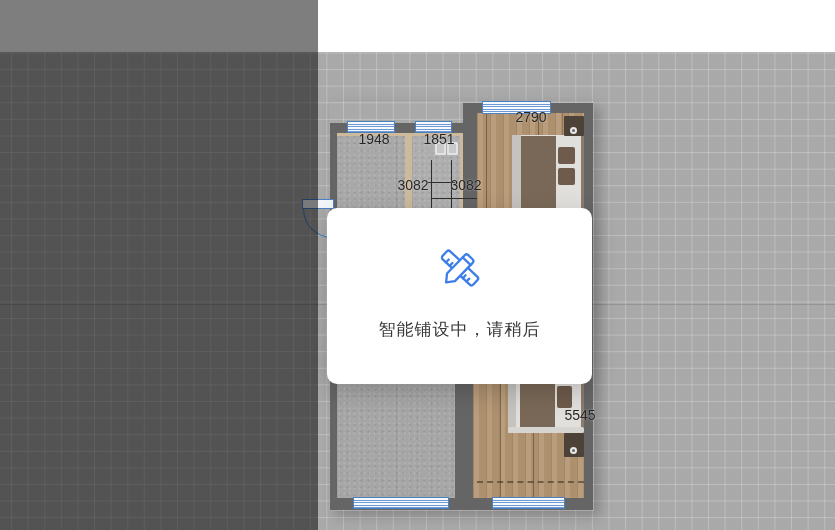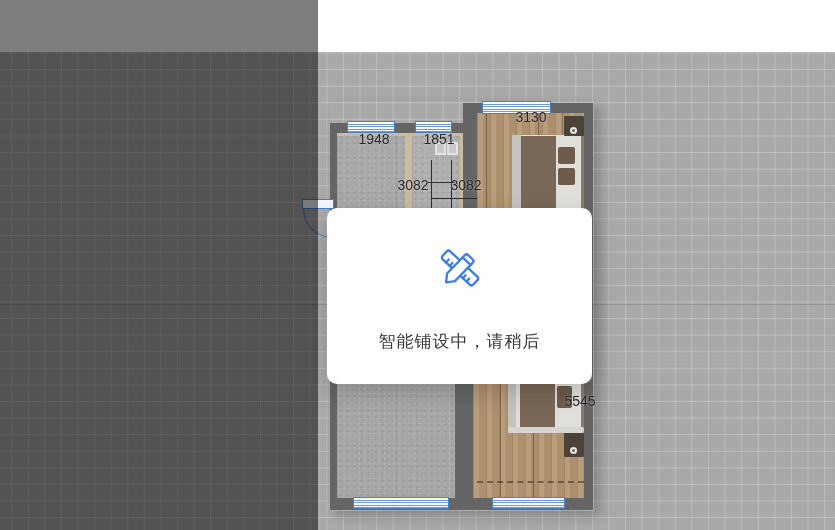--- a/index.html
+++ b/index.html
@@ -64,21 +64,21 @@
   .dashed-line{position:absolute;border-top:2px dashed rgba(55,45,30,.55);}
 
   
   #dim-overlay{left:0;top:0;width:318px;height:530px;background:rgba(0,0,0,.505);}
 
   
   #modal{left:327px;top:208px;width:265px;height:176px;background:#ffffff;
       border-radius:10px;box-shadow:0 8px 24px rgba(0,0,0,.18);
       display:flex;flex-direction:column;align-items:center;}
   #modal-icon{margin-top:36px;width:48px;height:48px;}
-  #modal-message{margin-top:38px;font-size:17px;color:#383838;letter-spacing:1px;}
+  #modal-message{margin-top:26px;font-size:17px;color:#383838;letter-spacing:1px;}
 </style>
 </head>
 <body>
 
 <div id="stage">
 
   <div id="top-bar" class="abs"></div>
 
   <div id="canvas-grid" class="abs"></div>
   <div id="axis-hline" class="abs"></div>
@@ -148,24 +148,24 @@
     <div class="nightstand" style="left:235px;top:332px;width:20px;height:24px;">
       <div class="lamp" style="left:6px;top:14px;"></div>
     </div>
   </div>
 
   <div id="door-frame" class="abs"></div>
   <div id="door-arc" class="abs"></div>
 
   <div class="dim-label" style="left:374px;top:131px;">1948</div>
   <div class="dim-label" style="left:439px;top:131px;">1851</div>
-  <div class="dim-label" style="left:531px;top:109px;">3130</div>
+  <div class="dim-label" style="left:531px;top:109px;">2790</div>
   <div class="dim-label" style="left:413px;top:177px;">3082</div>
   <div class="dim-label" style="left:466px;top:177px;">3082</div>
-  <div class="dim-label" style="left:580px;top:393px;">5545</div>
+  <div class="dim-label" style="left:580px;top:407px;">5545</div>
 
   <div id="dim-overlay" class="abs"></div>
 
   <div id="modal" class="abs">
     <svg id="modal-icon" viewBox="0 0 48 48">
       <g stroke="#3D7EE8" stroke-width="2.3" fill="#ffffff" stroke-linejoin="round" stroke-linecap="round">
         <g transform="rotate(43 24 24)">
           <rect x="3" y="18.5" width="42" height="11" rx="2.5"></rect>
           <path d="M10 29.5 v-4 M15 29.5 v-4 M33 29.5 v-4 M38 29.5 v-4" fill="none"></path>
         </g>

